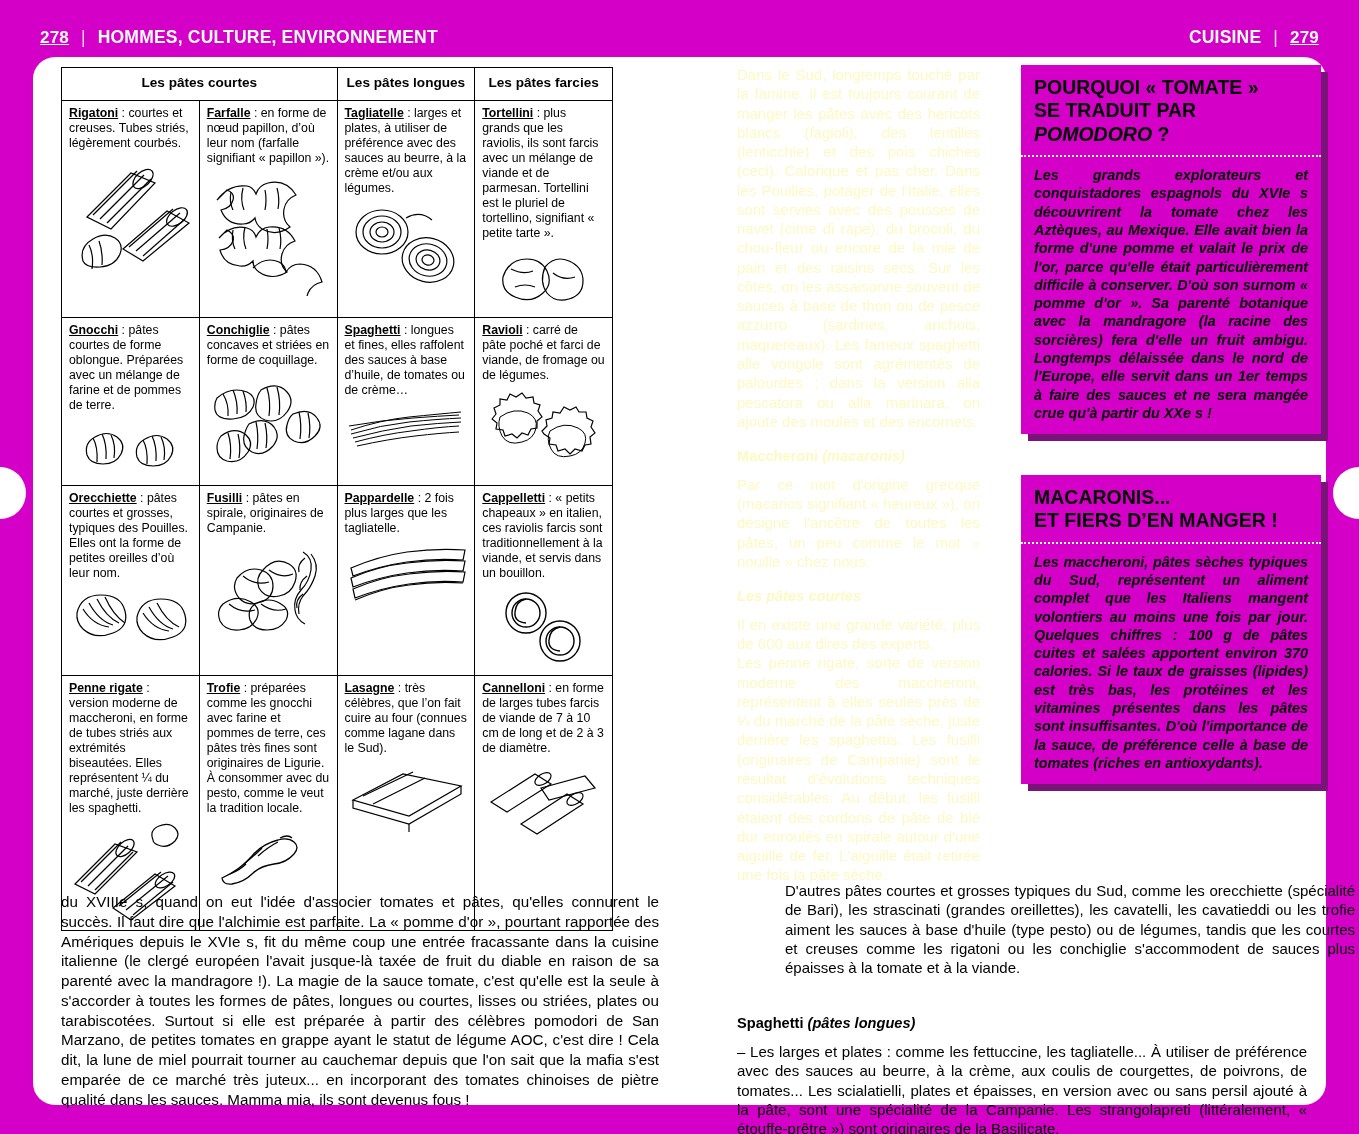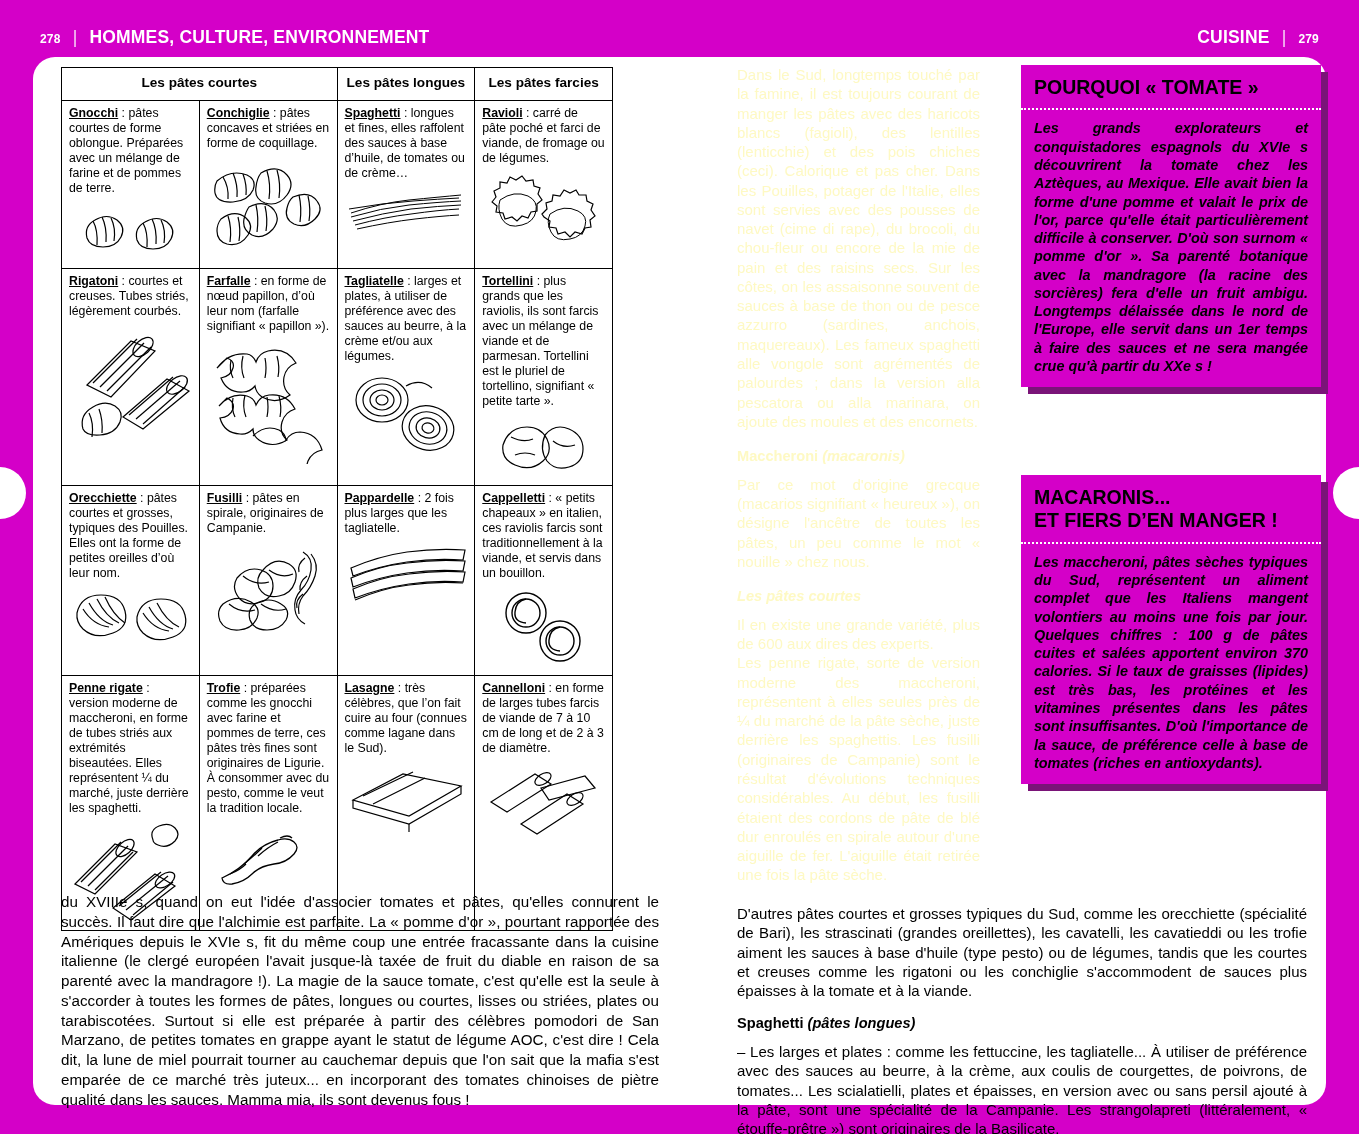--- a/index.html
+++ b/index.html
@@ -39,21 +39,21 @@
     position: absolute;
     top: 27px;
     color: #ffffff;
     font-weight: bold;
     font-size: 17.5px;
     letter-spacing: .2px;
     white-space: nowrap;
   }
   .runhead.left  { left: 40px; }
   .runhead.right { right: 40px; }
-  .runhead .folio { font-size: 12px; }
+  .runhead .folio { font-size: 17px; text-decoration: underline; }
   .runhead .sep {
     display: inline-block;
     margin: 0 12px;
     font-weight: normal;
     opacity: .85;
   }
 
   
   #content {
     position: absolute;
@@ -189,20 +189,97 @@
     <div id="left-page">
       <table class="pasta-table">
         <thead>
           <tr>
             <th colspan="2">Les pâtes courtes</th>
             <th>Les pâtes longues</th>
             <th>Les pâtes farcies</th>
           </tr>
         </thead>
         <tbody>
+
+          <tr>
+            <td>
+              <div class="cell-inner">
+                <span class="cellname">Rigatoni</span><span style="display:inline"> : courtes et creuses. Tubes striés, légèrement courbés.</span>
+                <svg class="shape" width="128" height="120" viewBox="0 0 128 120">
+                  <g fill="none" stroke="#000" stroke-width="1.2">
+                    <path d="M18 60 l44-44 l24 10 l-44 46z"></path>
+                    <path d="M24 58 l44-44"></path>
+                      <path d="M31 62 l44-44"></path>
+                      <path d="M38 66 l44-44"></path>
+                    <ellipse cx="74" cy="22" rx="12" ry="7" transform="rotate(-42 74 22)"></ellipse>
+                    <path d="M54 92 l44-38 l22 12 l-46 38z"></path>
+                    <path d="M60 90 l44-38"></path>
+                      <path d="M67 94 l44-38"></path>
+                      <path d="M74 99 l42-37"></path>
+                    <ellipse cx="108" cy="60" rx="12" ry="7" transform="rotate(-38 108 60)"></ellipse>
+                    <path d="M14 104 q-4-14 10-22 q12-7 22-1 q9 6 5 16 q-5 12-20 13 q-14 1-17-6z"></path>
+                    <path d="M20 88 q5 10 3 24"></path>
+                      <path d="M30 84 q4 11 3 24"></path>
+                  </g>
+                </svg>
+              </div>
+            </td>
+            <td>
+              <div class="cell-inner">
+                <span class="cellname">Farfalle</span><span style="display:inline"> : en forme de nœud papillon, d’où leur nom (farfalle signifiant « papillon »).</span>
+                <svg class="shape" width="130" height="124" viewBox="0 0 130 124">
+                  <g fill="none" stroke="#000" stroke-width="1.2">
+                    <path d="M10 28 q12-16 30-14 q6 1 9 8 q3-9 12-11 q18-4 28 12 q-10 4-12 14 q-2 11 6 18 q-14 10-28 2 q-6-4-7-11 q-5 6-12 6 q-16 1-22-14 q10-2 12-10 q2-7-6-10z"></path>
+                    <path d="M24 20 q-2 10 2 18"></path>
+                      <path d="M36 16 q-3 12 1 22"></path>
+                    <path d="M58 18 q2 10 0 20"></path>
+                      <path d="M70 16 q3 11 1 21"></path>
+                    <path d="M12 66 q12-14 28-10 q7 2 9 9 q4-9 13-10 q18-2 26 14 q-10 3-13 13 q-3 11 5 18 q-15 9-28 0 q-6-4-6-11 q-6 6-13 5 q-16-1-20-16 q10-1 13-9 q2-7-6-11z"></path>
+                    <path d="M26 58 q-2 11 2 19"></path>
+                      <path d="M38 55 q-3 12 1 22"></path>
+                    <path d="M60 57 q2 10 0 20"></path>
+                      <path d="M72 56 q3 11 1 21"></path>
+                    <path d="M46 96 q12-12 26-6 q6 3 7 10 q5-8 14-8 q17 1 22 18 q-10 2-14 11 q-4 11 3 17"></path>
+                  </g>
+                </svg>
+              </div>
+            </td>
+            <td>
+              <div class="cell-inner">
+                <span class="cellname">Tagliatelle</span><span style="display:inline"> : larges et plates, à utiliser de préférence avec des sauces au beurre, à la crème et/ou aux légumes.</span>
+                <svg class="shape" width="120" height="90" viewBox="0 0 120 90">
+                  <g fill="none" stroke="#000" stroke-width="1.2">
+                    <ellipse cx="36" cy="30" rx="26" ry="22"></ellipse>
+                    <ellipse cx="36" cy="30" rx="19" ry="16"></ellipse>
+                    <ellipse cx="36" cy="30" rx="12" ry="10"></ellipse>
+                    <ellipse cx="36" cy="30" rx="6" ry="5"></ellipse>
+                    <ellipse cx="82" cy="58" rx="26" ry="22" transform="rotate(14 82 58)"></ellipse>
+                    <ellipse cx="82" cy="58" rx="19" ry="16" transform="rotate(14 82 58)"></ellipse>
+                    <ellipse cx="82" cy="58" rx="12" ry="10" transform="rotate(14 82 58)"></ellipse>
+                    <ellipse cx="82" cy="58" rx="6" ry="5" transform="rotate(14 82 58)"></ellipse>
+                    <path d="M60 16 q14-8 26 2"></path>
+                  </g>
+                </svg>
+              </div>
+            </td>
+            <td>
+              <div class="cell-inner">
+                <span class="cellname">Tortellini</span><span style="display:inline"> : plus grands que les raviolis, ils sont farcis avec un mélange de viande et de parmesan. Tortellini est le pluriel de tortellino, signifiant « petite tarte ».</span>
+                <svg class="shape" width="110" height="62" viewBox="0 0 110 62">
+                  <g fill="none" stroke="#000" stroke-width="1.2">
+                    <path d="M14 30 q6-18 24-18 q14 0 20 12 q6 13-4 22 q-12 11-28 4 q-14-6-12-20z"></path>
+                    <path d="M22 22 q12 6 22 2"></path>
+                      <path d="M26 40 q10-4 20 0"></path>
+                    <path d="M56 20 q10-12 24-6 q14 6 14 20 q0 14-14 18 q-14 4-22-6 q-8-11-2-26z"></path>
+                    <path d="M64 26 q10 8 22 4"></path>
+                  </g>
+                </svg>
+              </div>
+            </td>
+          </tr>
 
           <tr>
             <td>
               <div class="cell-inner">
                 <span class="cellname">Gnocchi</span><span class="cell-txt" style="display:inline"> : pâtes courtes de forme oblongue. Préparées avec un mélange de farine et de pommes de terre.</span>
                 <svg class="shape" width="110" height="56" viewBox="0 0 110 56">
                   <g fill="none" stroke="#000" stroke-width="1.2">
                     <path d="M12 36 q-3-12 8-18 q12-7 22 0 q9 7 4 17 q-5 10-18 10 q-13 0-16-9z"></path>
                     <path d="M18 19 q5 9 4 24"></path>
                       <path d="M27 15 q5 10 4 25"></path>
@@ -266,97 +343,20 @@
                     <path d="M66 42 q14-10 28-3 q10 5 7 15 q-3 11-15 13 q-14 3-19-7 q-5-10-1-18z" stroke-width="1"></path>
                   </g>
                 </svg>
               </div>
             </td>
           </tr>
 
           <tr>
             <td>
               <div class="cell-inner">
-                <span class="cellname">Rigatoni</span><span style="display:inline"> : courtes et creuses. Tubes striés, légèrement courbés.</span>
-                <svg class="shape" width="128" height="120" viewBox="0 0 128 120">
-                  <g fill="none" stroke="#000" stroke-width="1.2">
-                    <path d="M18 60 l44-44 l24 10 l-44 46z"></path>
-                    <path d="M24 58 l44-44"></path>
-                      <path d="M31 62 l44-44"></path>
-                      <path d="M38 66 l44-44"></path>
-                    <ellipse cx="74" cy="22" rx="12" ry="7" transform="rotate(-42 74 22)"></ellipse>
-                    <path d="M54 92 l44-38 l22 12 l-46 38z"></path>
-                    <path d="M60 90 l44-38"></path>
-                      <path d="M67 94 l44-38"></path>
-                      <path d="M74 99 l42-37"></path>
-                    <ellipse cx="108" cy="60" rx="12" ry="7" transform="rotate(-38 108 60)"></ellipse>
-                    <path d="M14 104 q-4-14 10-22 q12-7 22-1 q9 6 5 16 q-5 12-20 13 q-14 1-17-6z"></path>
-                    <path d="M20 88 q5 10 3 24"></path>
-                      <path d="M30 84 q4 11 3 24"></path>
-                  </g>
-                </svg>
-              </div>
-            </td>
-            <td>
-              <div class="cell-inner">
-                <span class="cellname">Farfalle</span><span style="display:inline"> : en forme de nœud papillon, d’où leur nom (farfalle signifiant « papillon »).</span>
-                <svg class="shape" width="130" height="124" viewBox="0 0 130 124">
-                  <g fill="none" stroke="#000" stroke-width="1.2">
-                    <path d="M10 28 q12-16 30-14 q6 1 9 8 q3-9 12-11 q18-4 28 12 q-10 4-12 14 q-2 11 6 18 q-14 10-28 2 q-6-4-7-11 q-5 6-12 6 q-16 1-22-14 q10-2 12-10 q2-7-6-10z"></path>
-                    <path d="M24 20 q-2 10 2 18"></path>
-                      <path d="M36 16 q-3 12 1 22"></path>
-                    <path d="M58 18 q2 10 0 20"></path>
-                      <path d="M70 16 q3 11 1 21"></path>
-                    <path d="M12 66 q12-14 28-10 q7 2 9 9 q4-9 13-10 q18-2 26 14 q-10 3-13 13 q-3 11 5 18 q-15 9-28 0 q-6-4-6-11 q-6 6-13 5 q-16-1-20-16 q10-1 13-9 q2-7-6-11z"></path>
-                    <path d="M26 58 q-2 11 2 19"></path>
-                      <path d="M38 55 q-3 12 1 22"></path>
-                    <path d="M60 57 q2 10 0 20"></path>
-                      <path d="M72 56 q3 11 1 21"></path>
-                    <path d="M46 96 q12-12 26-6 q6 3 7 10 q5-8 14-8 q17 1 22 18 q-10 2-14 11 q-4 11 3 17"></path>
-                  </g>
-                </svg>
-              </div>
-            </td>
-            <td>
-              <div class="cell-inner">
-                <span class="cellname">Tagliatelle</span><span style="display:inline"> : larges et plates, à utiliser de préférence avec des sauces au beurre, à la crème et/ou aux légumes.</span>
-                <svg class="shape" width="120" height="90" viewBox="0 0 120 90">
-                  <g fill="none" stroke="#000" stroke-width="1.2">
-                    <ellipse cx="36" cy="30" rx="26" ry="22"></ellipse>
-                    <ellipse cx="36" cy="30" rx="19" ry="16"></ellipse>
-                    <ellipse cx="36" cy="30" rx="12" ry="10"></ellipse>
-                    <ellipse cx="36" cy="30" rx="6" ry="5"></ellipse>
-                    <ellipse cx="82" cy="58" rx="26" ry="22" transform="rotate(14 82 58)"></ellipse>
-                    <ellipse cx="82" cy="58" rx="19" ry="16" transform="rotate(14 82 58)"></ellipse>
-                    <ellipse cx="82" cy="58" rx="12" ry="10" transform="rotate(14 82 58)"></ellipse>
-                    <ellipse cx="82" cy="58" rx="6" ry="5" transform="rotate(14 82 58)"></ellipse>
-                    <path d="M60 16 q14-8 26 2"></path>
-                  </g>
-                </svg>
-              </div>
-            </td>
-            <td>
-              <div class="cell-inner">
-                <span class="cellname">Tortellini</span><span style="display:inline"> : plus grands que les raviolis, ils sont farcis avec un mélange de viande et de parmesan. Tortellini est le pluriel de tortellino, signifiant « petite tarte ».</span>
-                <svg class="shape" width="110" height="62" viewBox="0 0 110 62">
-                  <g fill="none" stroke="#000" stroke-width="1.2">
-                    <path d="M14 30 q6-18 24-18 q14 0 20 12 q6 13-4 22 q-12 11-28 4 q-14-6-12-20z"></path>
-                    <path d="M22 22 q12 6 22 2"></path>
-                      <path d="M26 40 q10-4 20 0"></path>
-                    <path d="M56 20 q10-12 24-6 q14 6 14 20 q0 14-14 18 q-14 4-22-6 q-8-11-2-26z"></path>
-                    <path d="M64 26 q10 8 22 4"></path>
-                  </g>
-                </svg>
-              </div>
-            </td>
-          </tr>
-
-          <tr>
-            <td>
-              <div class="cell-inner">
                 <span class="cellname">Orecchiette</span><span style="display:inline"> : pâtes courtes et grosses, typiques des Pouilles. Elles ont la forme de petites oreilles d’où leur nom.</span>
                 <svg class="shape" width="122" height="58" viewBox="0 0 122 58">
                   <g fill="none" stroke="#000" stroke-width="1.2">
                     <path d="M8 26 q4-18 24-18 q20 0 24 16 q4 16-12 22 q-18 7-30-4 q-7-7-6-16z"></path>
                     <path d="M14 22 q10 16 26 18"></path>
                       <path d="M20 16 q10 18 24 22"></path>
                       <path d="M28 12 q9 18 22 24"></path>
                     <path d="M36 10 q8 18 20 26"></path>
                     <path d="M68 30 q4-18 24-18 q20 0 24 16 q4 16-12 22 q-18 7-30-4 q-7-7-6-16z"></path>
                     <path d="M74 26 q10 16 26 18"></path>
@@ -492,34 +492,35 @@
         <h3 class="subhead">
           <span>Maccheroni </span><span class="it">(macaronis)</span>
         </h3>
         <p>Par ce mot d'origine grecque (macarios signifiant « heureux »), on désigne l'ancêtre de toutes les pâtes, un peu comme le mot « nouille » chez nous.</p>
 
         <h3 class="subhead ital">Les pâtes courtes</h3>
         <p>Il en existe une grande variété, plus de 600 aux dires des experts.</p>
         <p style="margin-top:0">Les penne rigate, sorte de version moderne des maccheroni, représentent à elles seules près de ¼ du marché de la pâte sèche, juste derrière les spaghettis. Les fusilli (originaires de Campanie) sont le résultat d'évolutions techniques considérables. Au début, les fusilli étaient des cordons de pâte de blé dur enroulés en spirale autour d'une aiguille de fer. L'aiguille était retirée une fois la pâte sèche.</p>
       </div>
 
-      <div class="rfull" style="top:843px;">
+      <div class="rfull" style="top:820px;margin-left:48px;">
         <p>D'autres pâtes courtes et grosses typiques du Sud, comme les orecchiette (spécialité de Bari), les strascinati (grandes oreillettes), les cavatelli, les cavatieddi ou les trofie aiment les sauces à base d'huile (type pesto) ou de légumes, tandis que les courtes et creuses comme les rigatoni ou les conchiglie s'accommodent de sauces plus épaisses à la tomate et à la viande.</p>
       </div>
 
       <div class="rfull" style="top:945px;">
         <h3 class="subhead" style="margin-top:8px">
           <span>Spaghetti </span><span class="it">(pâtes longues)</span>
         </h3>
         <p>– Les larges et plates : comme les fettuccine, les tagliatelle... À utiliser de préférence avec des sauces au beurre, à la crème, aux coulis de courgettes, de poivrons, de tomates... Les scialatielli, plates et épaisses, en version avec ou sans persil ajouté à la pâte, sont une spécialité de la Campanie. Les strangolapreti (littéralement, « étouffe-prêtre ») sont originaires de la Basilicate.</p>
       </div>
 
       <div class="mbox" style="left:318px; top:4px;">
         <div class="mtitle">
           <div>POURQUOI « TOMATE »</div>
+          <div><span>SE TRADUIT PAR </span><span class="ital">POMODORO</span><span> ?</span></div>
         </div>
         <div class="mbody">Les grands explorateurs et conquistadores espagnols du XVIe s découvrirent la tomate chez les Aztèques, au Mexique. Elle avait bien la forme d'une pomme et valait le prix de l'or, parce qu'elle était particulièrement difficile à conserver. D'où son surnom « pomme d'or ». Sa parenté botanique avec la mandragore (la racine des sorcières) fera d'elle un fruit ambigu. Longtemps délaissée dans le nord de l'Europe, elle servit dans un 1er temps à faire des sauces et ne sera mangée crue qu'à partir du XXe s !</div>
       </div>
 
       <div class="mbox" style="left:318px; top:414px;">
         <div class="mtitle">
           <div>MACARONIS...</div>
           <div>ET FIERS D’EN MANGER !</div>
         </div>
         <div class="mbody">Les maccheroni, pâtes sèches typiques du Sud, représentent un aliment complet que les Italiens mangent volontiers au moins une fois par jour. Quelques chiffres : 100 g de pâtes cuites et salées apportent environ 370 calories. Si le taux de graisses (lipides) est très bas, les protéines et les vitamines présentes dans les pâtes sont insuffisantes. D'où l'importance de la sauce, de préférence celle à base de tomates (riches en antioxydants).</div>

